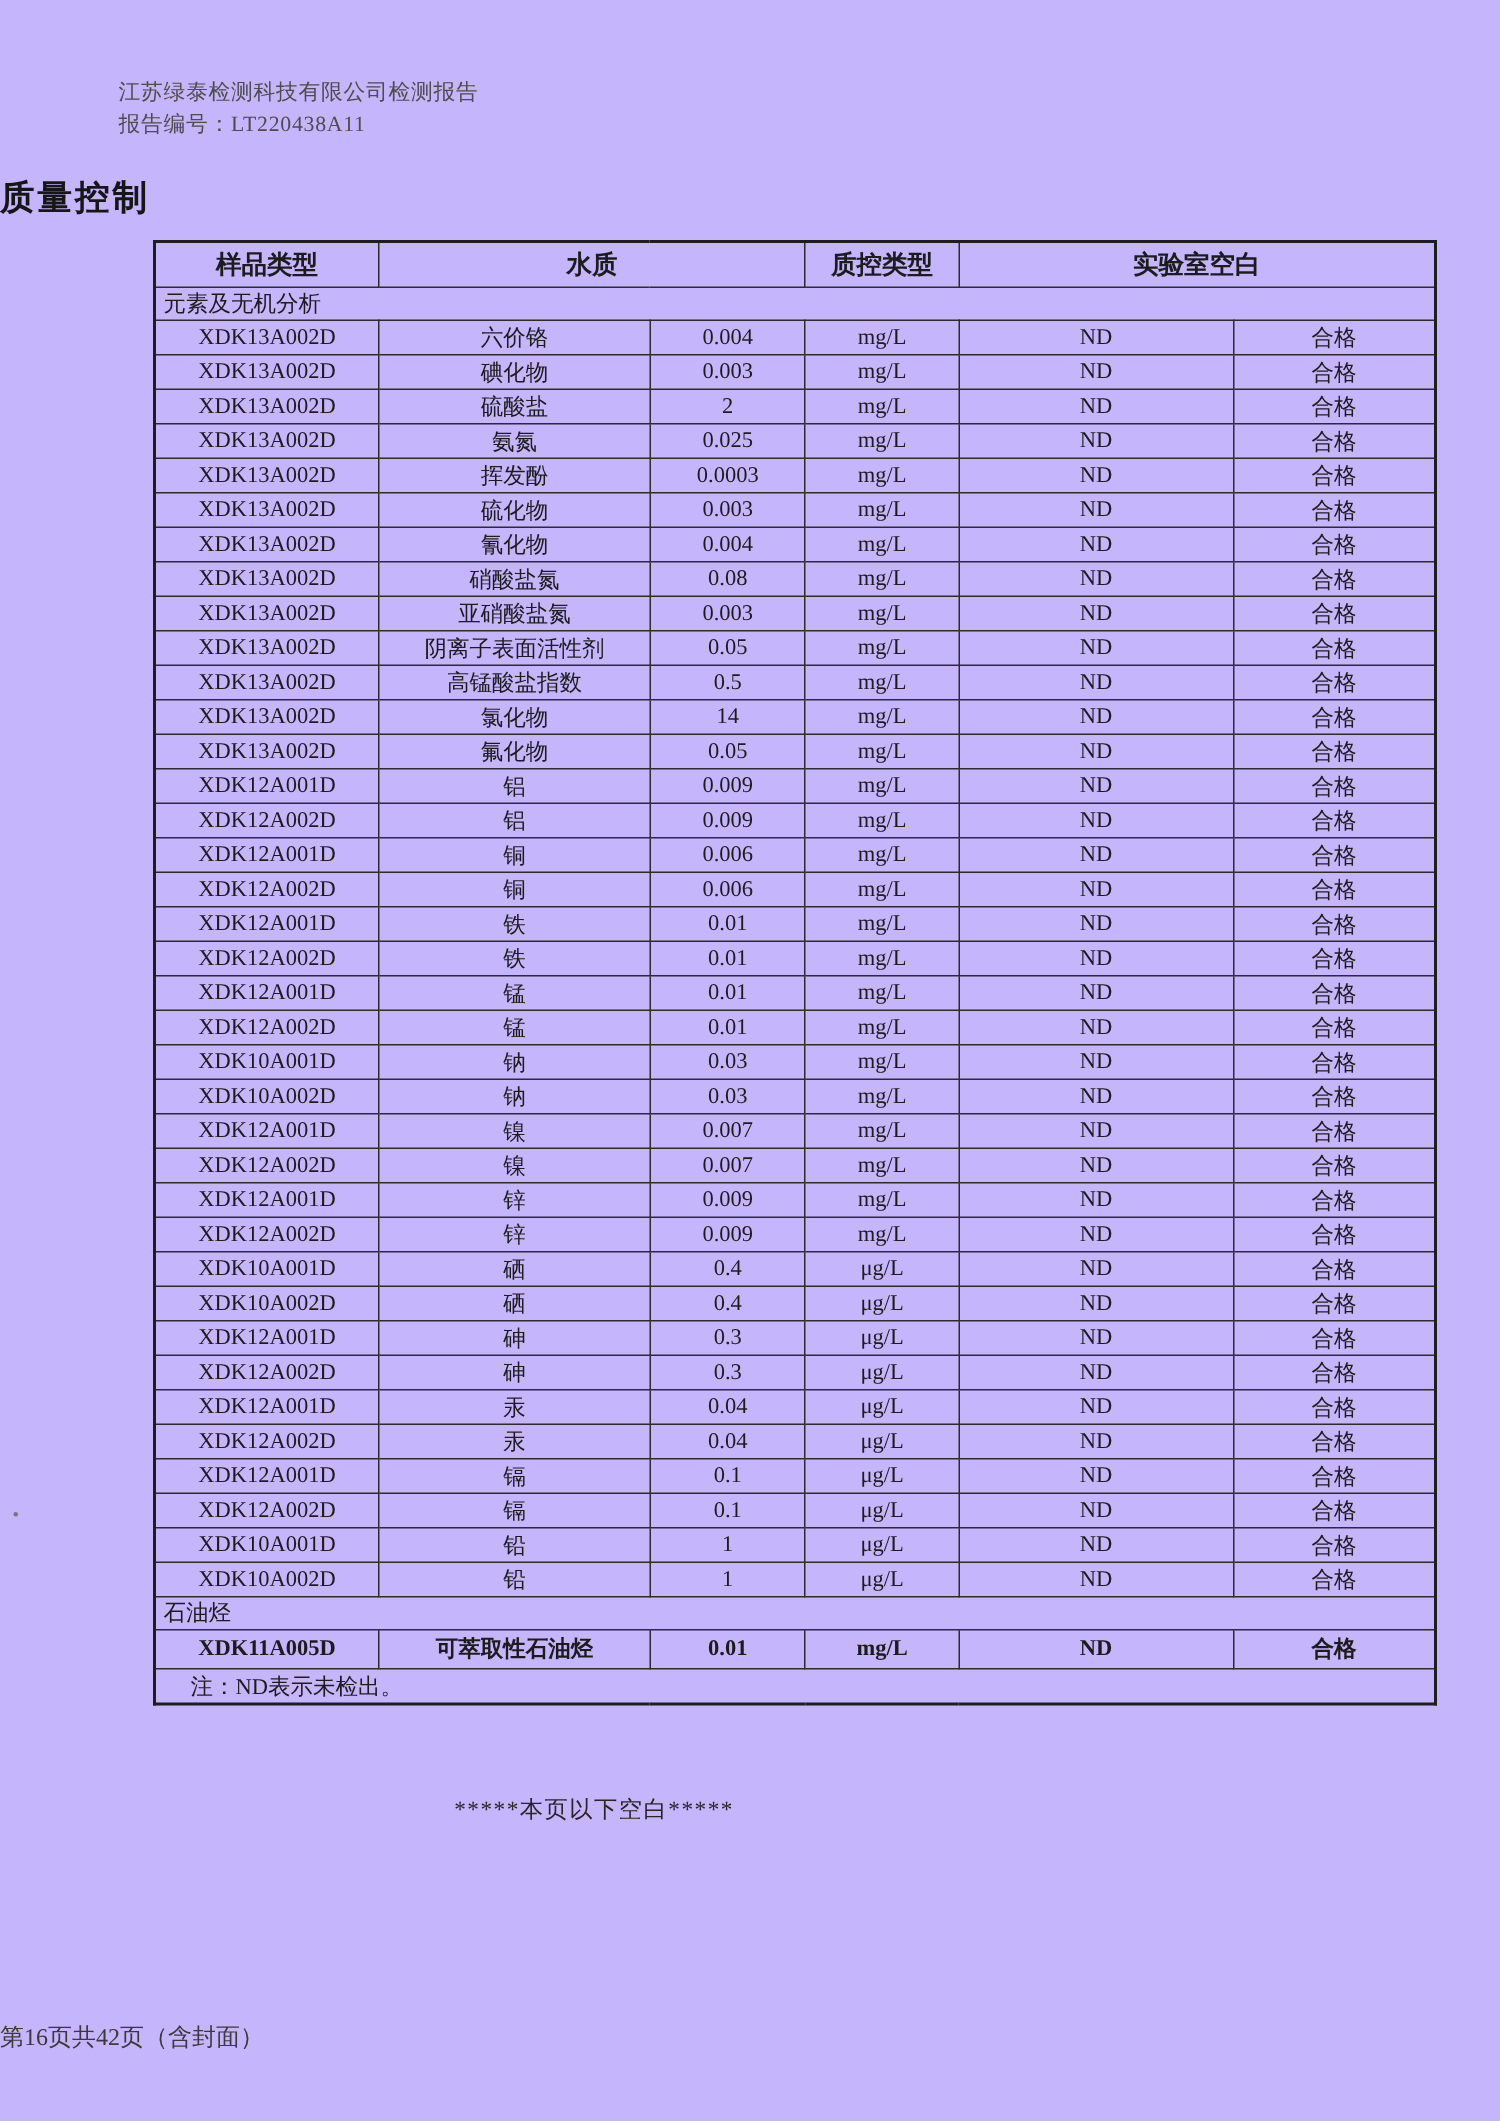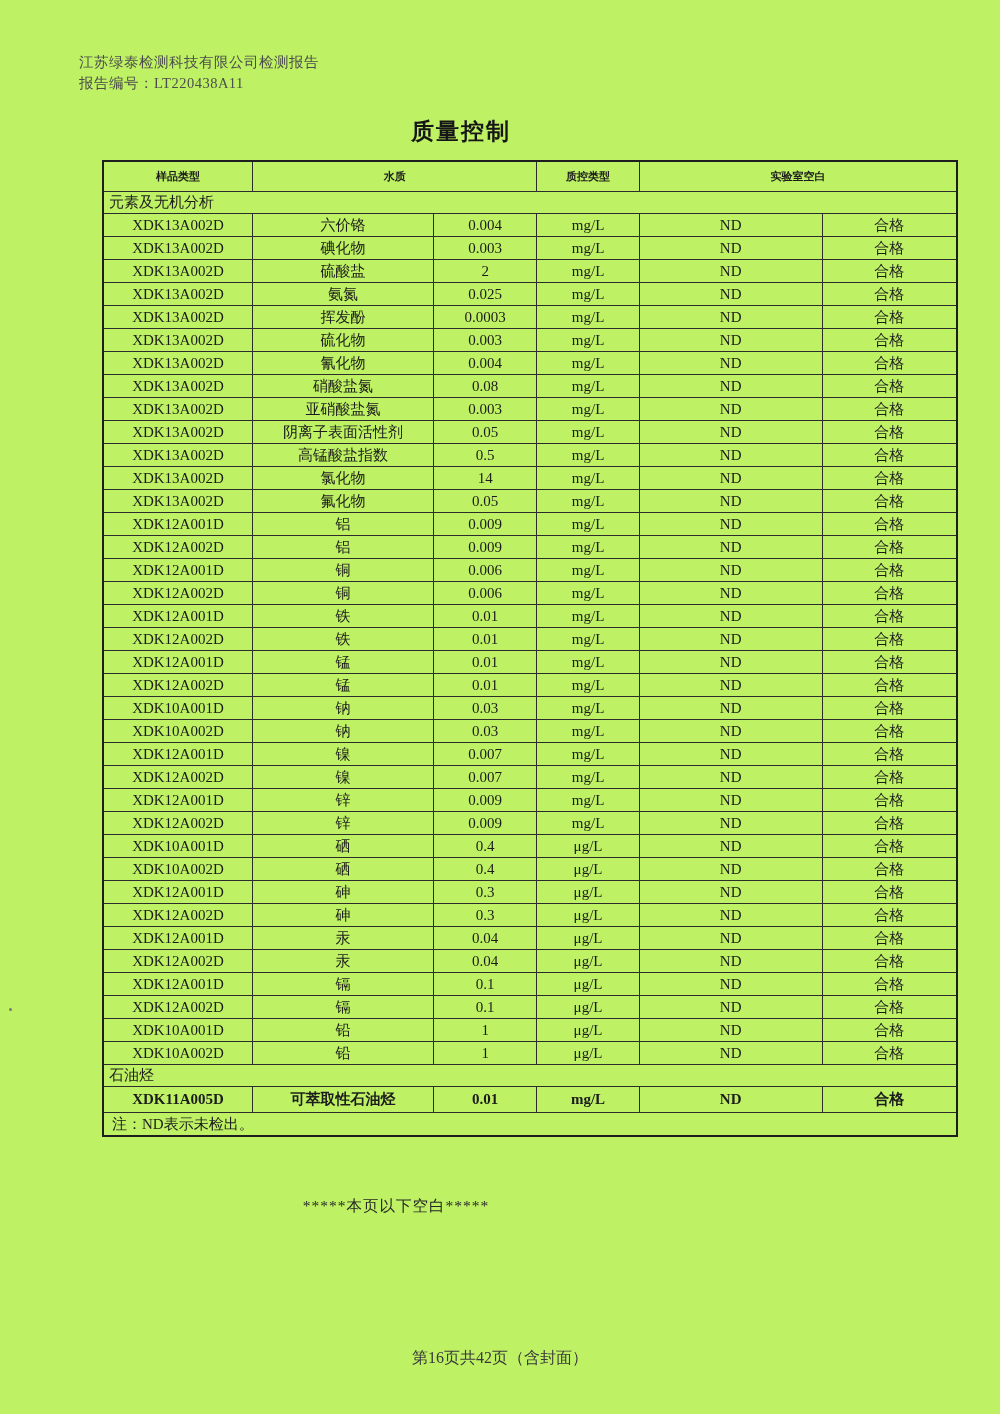--- a/index.html
+++ b/index.html
@@ -4,63 +4,63 @@
 <style>
   html,body{margin:0;padding:0;}
   body{
     width:1000px;height:1414px;
     background:#f7f7f4;
     font-family:"Liberation Serif","DejaVu Serif",serif;
     color:#1f1f1f;
     position:relative;
     overflow:hidden;
   }
-  .page{position:absolute;inset:0;background:#bef264;}
+  .page{position:absolute;inset:0;background:#c4b5fd;}
 
   .doc-header{
     position:absolute;left:79px;top:52px;
     font-size:14.5px;line-height:21px;color:#4d4d4d;
     letter-spacing:0.5px;
   }
   .doc-title{
     position:absolute;left:0;top:116px;width:922px;
-    text-align:center;font-size:23px;font-weight:bold;color:#161616;
+    text-align:left;font-size:23px;font-weight:bold;color:#161616;
     letter-spacing:2px;
   }
 
   .table-wrap{position:absolute;left:102px;top:160px;width:856px;}
   table.qc{
     border-collapse:collapse;width:856px;table-layout:fixed;
     border:2px solid #1e1e1e;
     font-size:15px;color:#1c1c1c;
   }
   table.qc th, table.qc td{
     border:1px solid #2c2c2c;
     padding:0 4px;
     text-align:center;
     vertical-align:middle;
     overflow:hidden;white-space:nowrap;
   }
-  table.qc thead th{height:29px;font-weight:bold;font-size:11px;}
+  table.qc thead th{height:29px;font-weight:bold;font-size:17px;}
   table.qc td{height:22px;}
   table.qc tr.sec-row td{
     text-align:left;font-weight:normal;height:21px;padding-left:5px;
   }
   table.qc tr.note-row td{
-    text-align:left;font-weight:normal;height:22px;padding-left:8px;
+    text-align:left;font-weight:normal;height:22px;padding-left:23px;
   }
   table.qc tr.petro-data td{height:25px;font-weight:bold;}
 
   .end-note{
     position:absolute;left:0;top:1196px;width:792px;
     text-align:center;font-size:15.5px;color:#262626;letter-spacing:1px;
   }
   .page-footer{
     position:absolute;left:0;top:1348px;width:1000px;
-    text-align:center;font-size:16px;color:#3a3a3a;
+    font-size:16px;color:#3a3a3a;
   }
   .speck{position:absolute;left:9px;top:1008px;width:3px;height:3px;background:#777;border-radius:50%;}
 </style>
 </head>
 <body>
 
 <div class="page">
 
   <div class="doc-header">
     <div>江苏绿泰检测科技有限公司检测报告</div>

